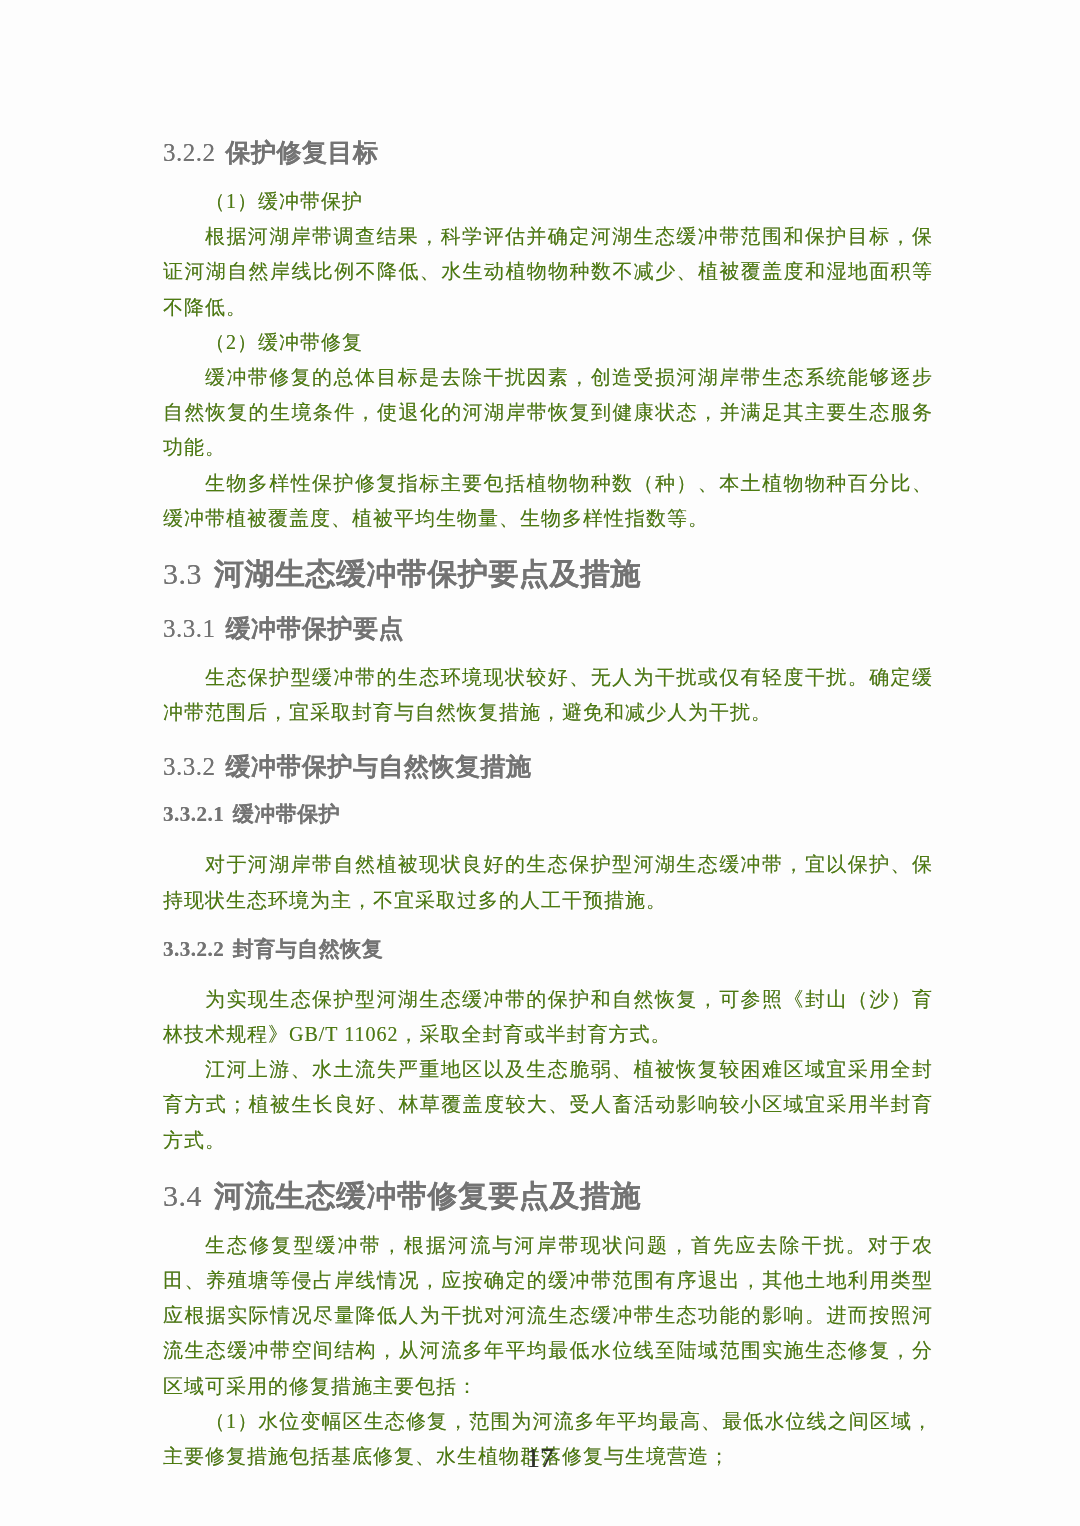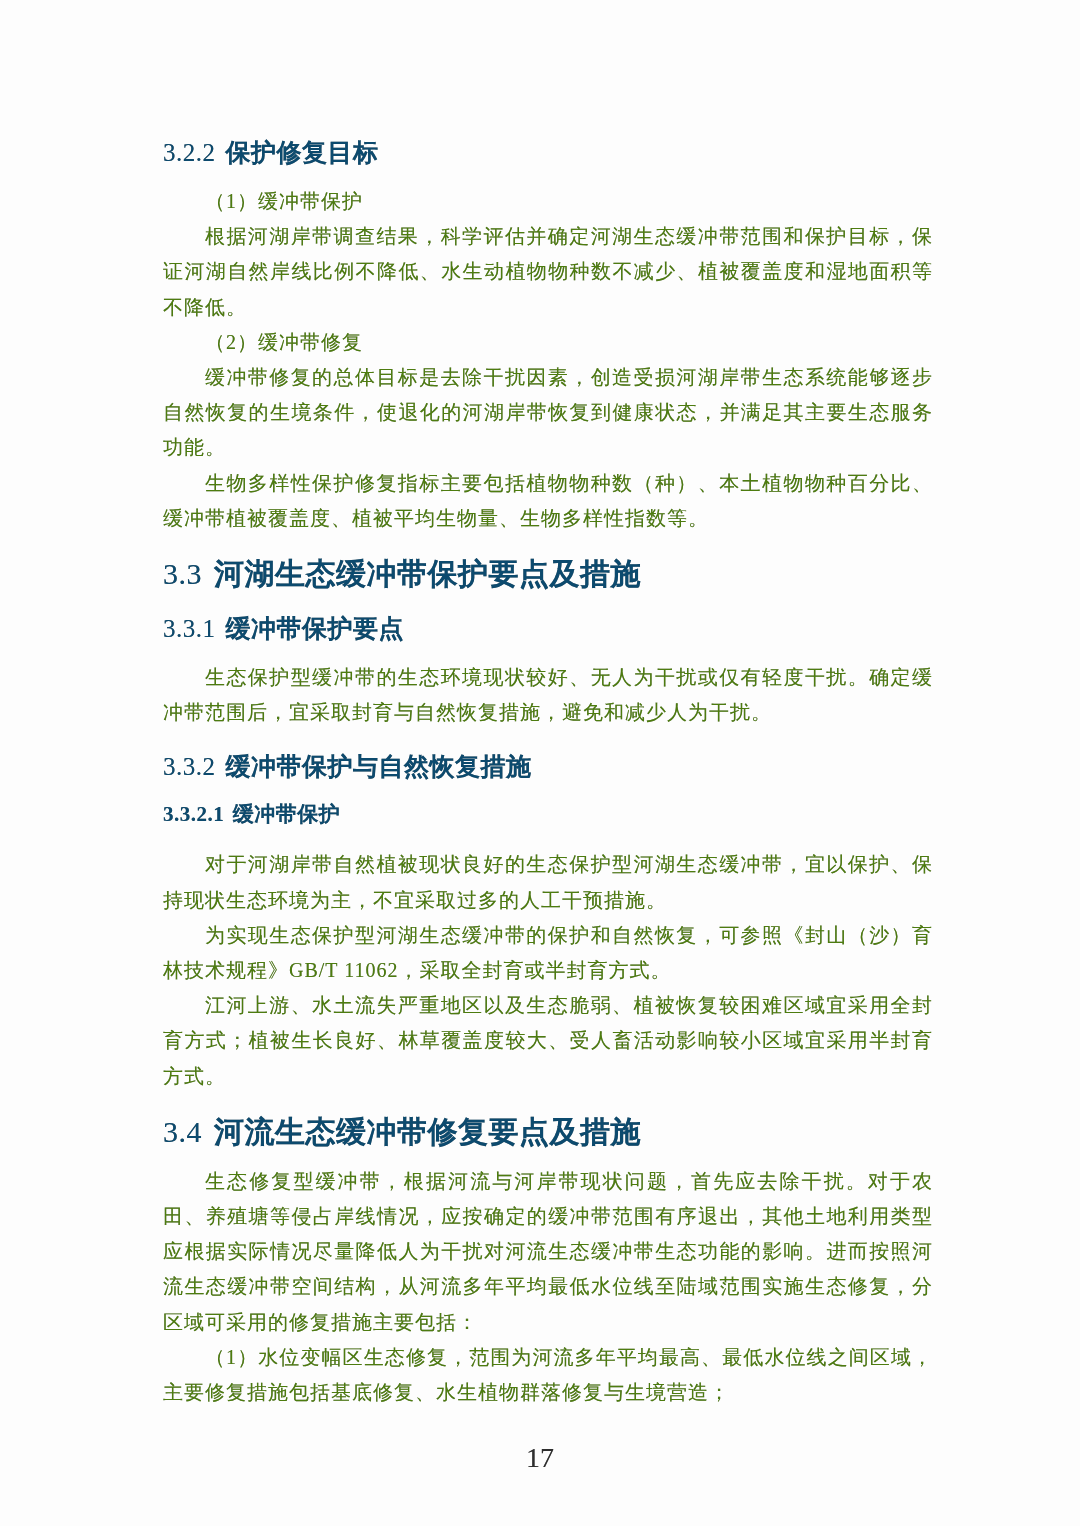--- a/index.html
+++ b/index.html
@@ -26,21 +26,21 @@
     line-height: 35.2px;
     letter-spacing: 1px;
     text-align: justify;
     text-justify: inter-character;
     text-indent: 2.1em;
     color: #4d7c0f;
     text-shadow: 0 0 0.6px rgba(40,40,40,0.45);
   }
   h2.h2, h3.h3, h4.h4 {
     font-family: "Liberation Sans", "DejaVu Sans", sans-serif;
-    color: #0c4a6e;
+    color: #737373;
     letter-spacing: 0.5px;
     text-shadow: 0 0 0.5px rgba(20,20,20,0.5);
   }
   h2.h2 {
     font-size: 30px;
     line-height: 36px;
     font-weight: 600;
     margin: 20px 0 14px 0;
   }
   h3.h3 {
@@ -98,20 +98,21 @@
   <h3 class="h3"><span class="num">3.3.1</span><span>缓冲带保护要点</span></h3>
 
   <p class="body">生态保护型缓冲带的生态环境现状较好、无人为干扰或仅有轻度干扰。确定缓冲带范围后，宜采取封育与自然恢复措施，避免和减少人为干扰。</p>
 
   <h3 class="h3"><span class="num">3.3.2</span><span>缓冲带保护与自然恢复措施</span></h3>
 
   <h4 class="h4"><span class="num">3.3.2.1</span><span>缓冲带保护</span></h4>
 
   <p class="body">对于河湖岸带自然植被现状良好的生态保护型河湖生态缓冲带，宜以保护、保持现状生态环境为主，不宜采取过多的人工干预措施。</p>
 
+  <h4 class="h4"><span class="num">3.3.2.2</span><span>封育与自然恢复</span></h4>
 
   <p class="body">为实现生态保护型河湖生态缓冲带的保护和自然恢复，可参照《封山（沙）育林技术规程》GB/T 11062，采取全封育或半封育方式。</p>
   <p class="body">江河上游、水土流失严重地区以及生态脆弱、植被恢复较困难区域宜采用全封育方式；植被生长良好、林草覆盖度较大、受人畜活动影响较小区域宜采用半封育方式。</p>
 
   <h2 class="h2"><span class="num">3.4</span><span>河流生态缓冲带修复要点及措施</span></h2>
 
   <p class="body">生态修复型缓冲带，根据河流与河岸带现状问题，首先应去除干扰。对于农田、养殖塘等侵占岸线情况，应按确定的缓冲带范围有序退出，其他土地利用类型应根据实际情况尽量降低人为干扰对河流生态缓冲带生态功能的影响。进而按照河流生态缓冲带空间结构，从河流多年平均最低水位线至陆域范围实施生态修复，分区域可采用的修复措施主要包括：</p>
   <p class="body">（1）水位变幅区生态修复，范围为河流多年平均最高、最低水位线之间区域，主要修复措施包括基底修复、水生植物群落修复与生境营造；</p>
 
   <div class="page-footer">17</div>

